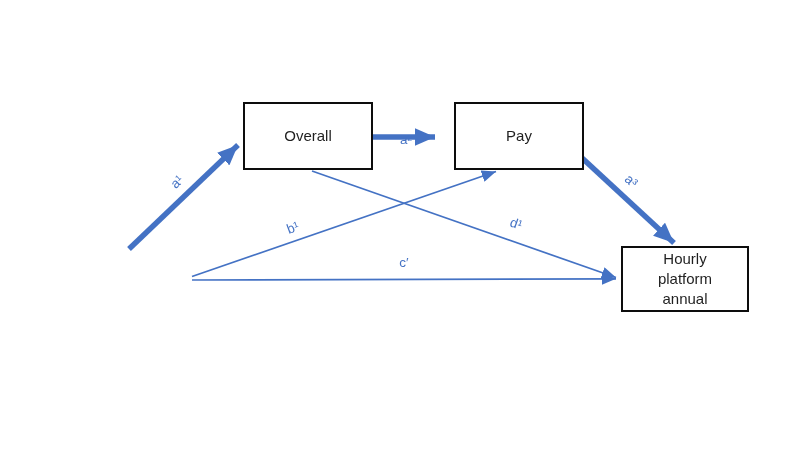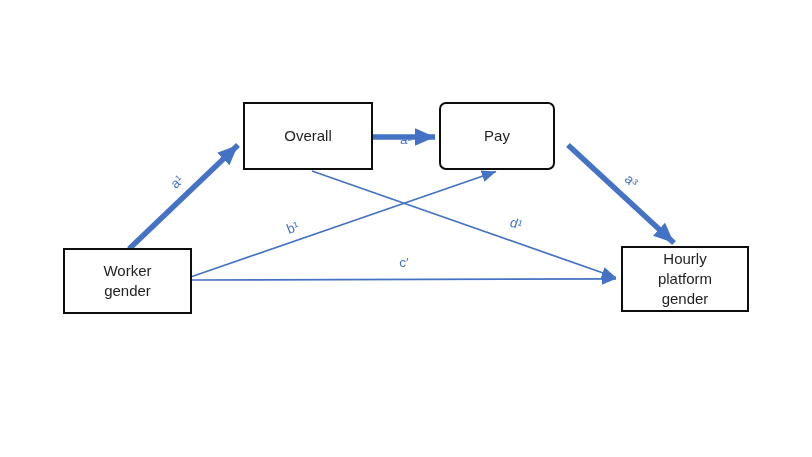--- a/index.html
+++ b/index.html
@@ -10,21 +10,21 @@
   .edge-layer{position:absolute;left:0;top:0;}
   .node{
     position:absolute;background:#ffffff;border:2px solid #0d0d0d;
     display:flex;flex-direction:column;align-items:center;justify-content:center;
     color:#1f1f1f;font-size:15px;line-height:20px;text-align:center;
     box-sizing:border-box;
   }
   .node-line{white-space:nowrap;text-align:right;}
   #n-worker { left:63px;  top:248px; width:129px; height:66px; }
   #n-income { left:243px; top:102px; width:130px; height:68px; }
-  #n-pay    { left:439px; top:102px; width:116px; height:68px;border-radius:7px; }
+  #n-pay    { left:454px; top:102px; width:130px; height:68px; }
   #n-wages  { left:621px; top:246px; width:128px; height:66px; }
   .elabel{
     position:absolute;color:#4472c4;font-size:13.5px;line-height:1;
     white-space:nowrap;transform-origin:center;
   }
   #l-a1{left:177px;top:182px;transform:translate(-50%,-50%) rotate(-44deg);}
   #l-a2{left:406px;top:140px;transform:translate(-50%,-50%);}
   #l-a3{left:631px;top:181px;transform:translate(-50%,-50%) rotate(42deg);}
   #l-b1{left:293px;top:228px;transform:translate(-50%,-50%) rotate(-20deg);}
   #l-d1{left:516px;top:224px;transform:translate(-50%,-50%) rotate(19deg);}
@@ -47,37 +47,33 @@
 
     <line x1="129" y1="249" x2="238" y2="145" stroke="#4472c4" stroke-width="5.5" marker-end="url(#arrow-big)"></line>
     <line x1="373" y1="137" x2="435" y2="137" stroke="#4472c4" stroke-width="5.5" marker-end="url(#arrow-big)"></line>
     <line x1="568" y1="145" x2="674" y2="243" stroke="#4472c4" stroke-width="5.5" marker-end="url(#arrow-big)"></line>
 
     <line x1="192" y1="276.5" x2="496" y2="171.5" stroke="#4472c4" stroke-width="1.7" marker-end="url(#arrow-small)"></line>
     <line x1="312" y1="171" x2="616" y2="277.5" stroke="#4472c4" stroke-width="1.7" marker-end="url(#arrow-small)"></line>
     <line x1="192" y1="280" x2="616" y2="278.8" stroke="#4472c4" stroke-width="1.7" marker-end="url(#arrow-small)"></line>
   </svg>
 
-  <div class="node" id="n-worker">
-    <div class="node-line">Worker</div>
-    <div class="node-line">gender</div>
-  </div>
 
   <div class="node" id="n-income">
     <div class="node-line">Overall</div>
   </div>
 
   <div class="node" id="n-pay">
     <div class="node-line">Pay</div>
   </div>
 
   <div class="node" id="n-wages">
     <div class="node-line">Hourly</div>
     <div class="node-line">platform</div>
-    <div class="node-line">gender</div>
+    <div class="node-line">annual</div>
   </div>
 
   <span class="elabel" id="l-a1">a¹</span>
   <span class="elabel" id="l-a2">a²</span>
   <span class="elabel" id="l-a3">a³</span>
   <span class="elabel" id="l-b1">b¹</span>
   <span class="elabel" id="l-d1">d¹</span>
   <span class="elabel" id="l-c">c′</span>
 
 </div>

